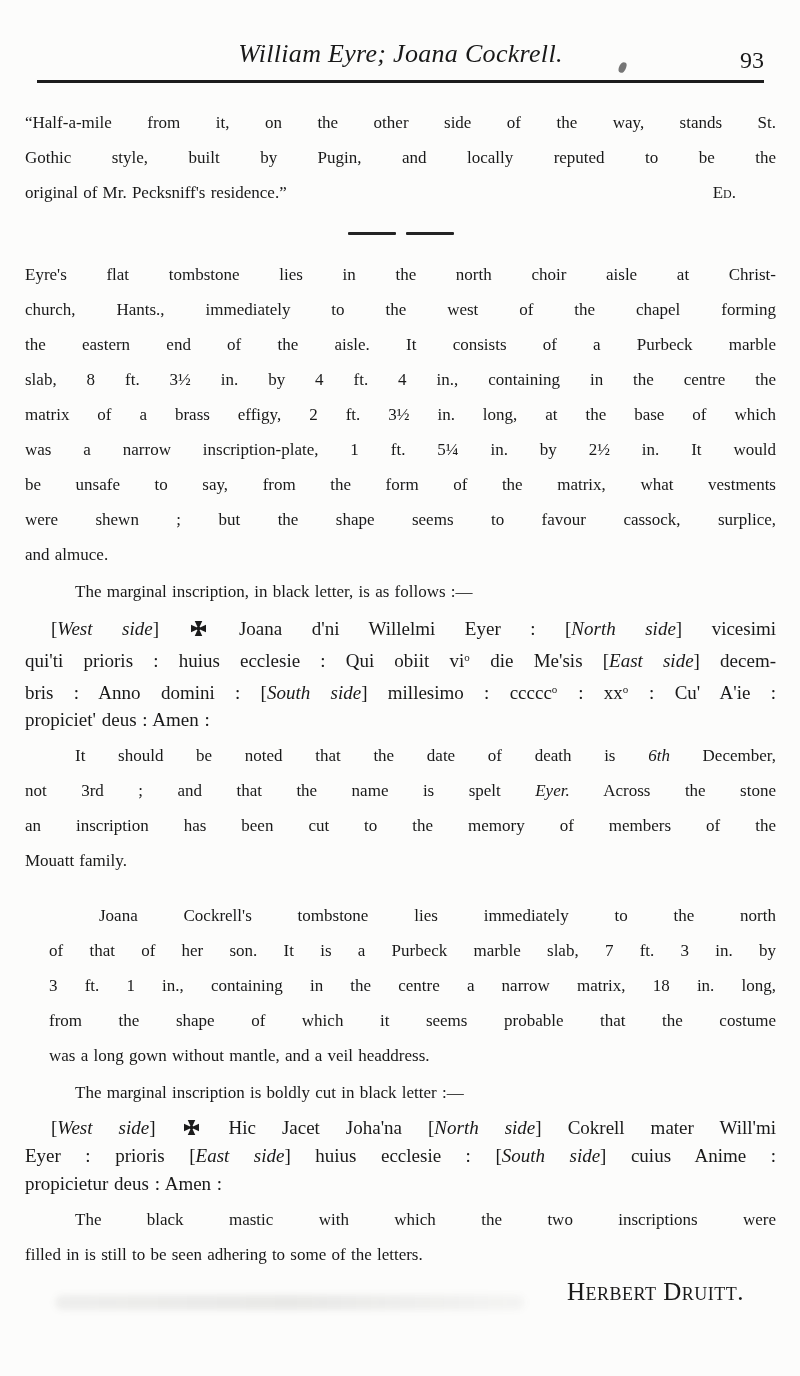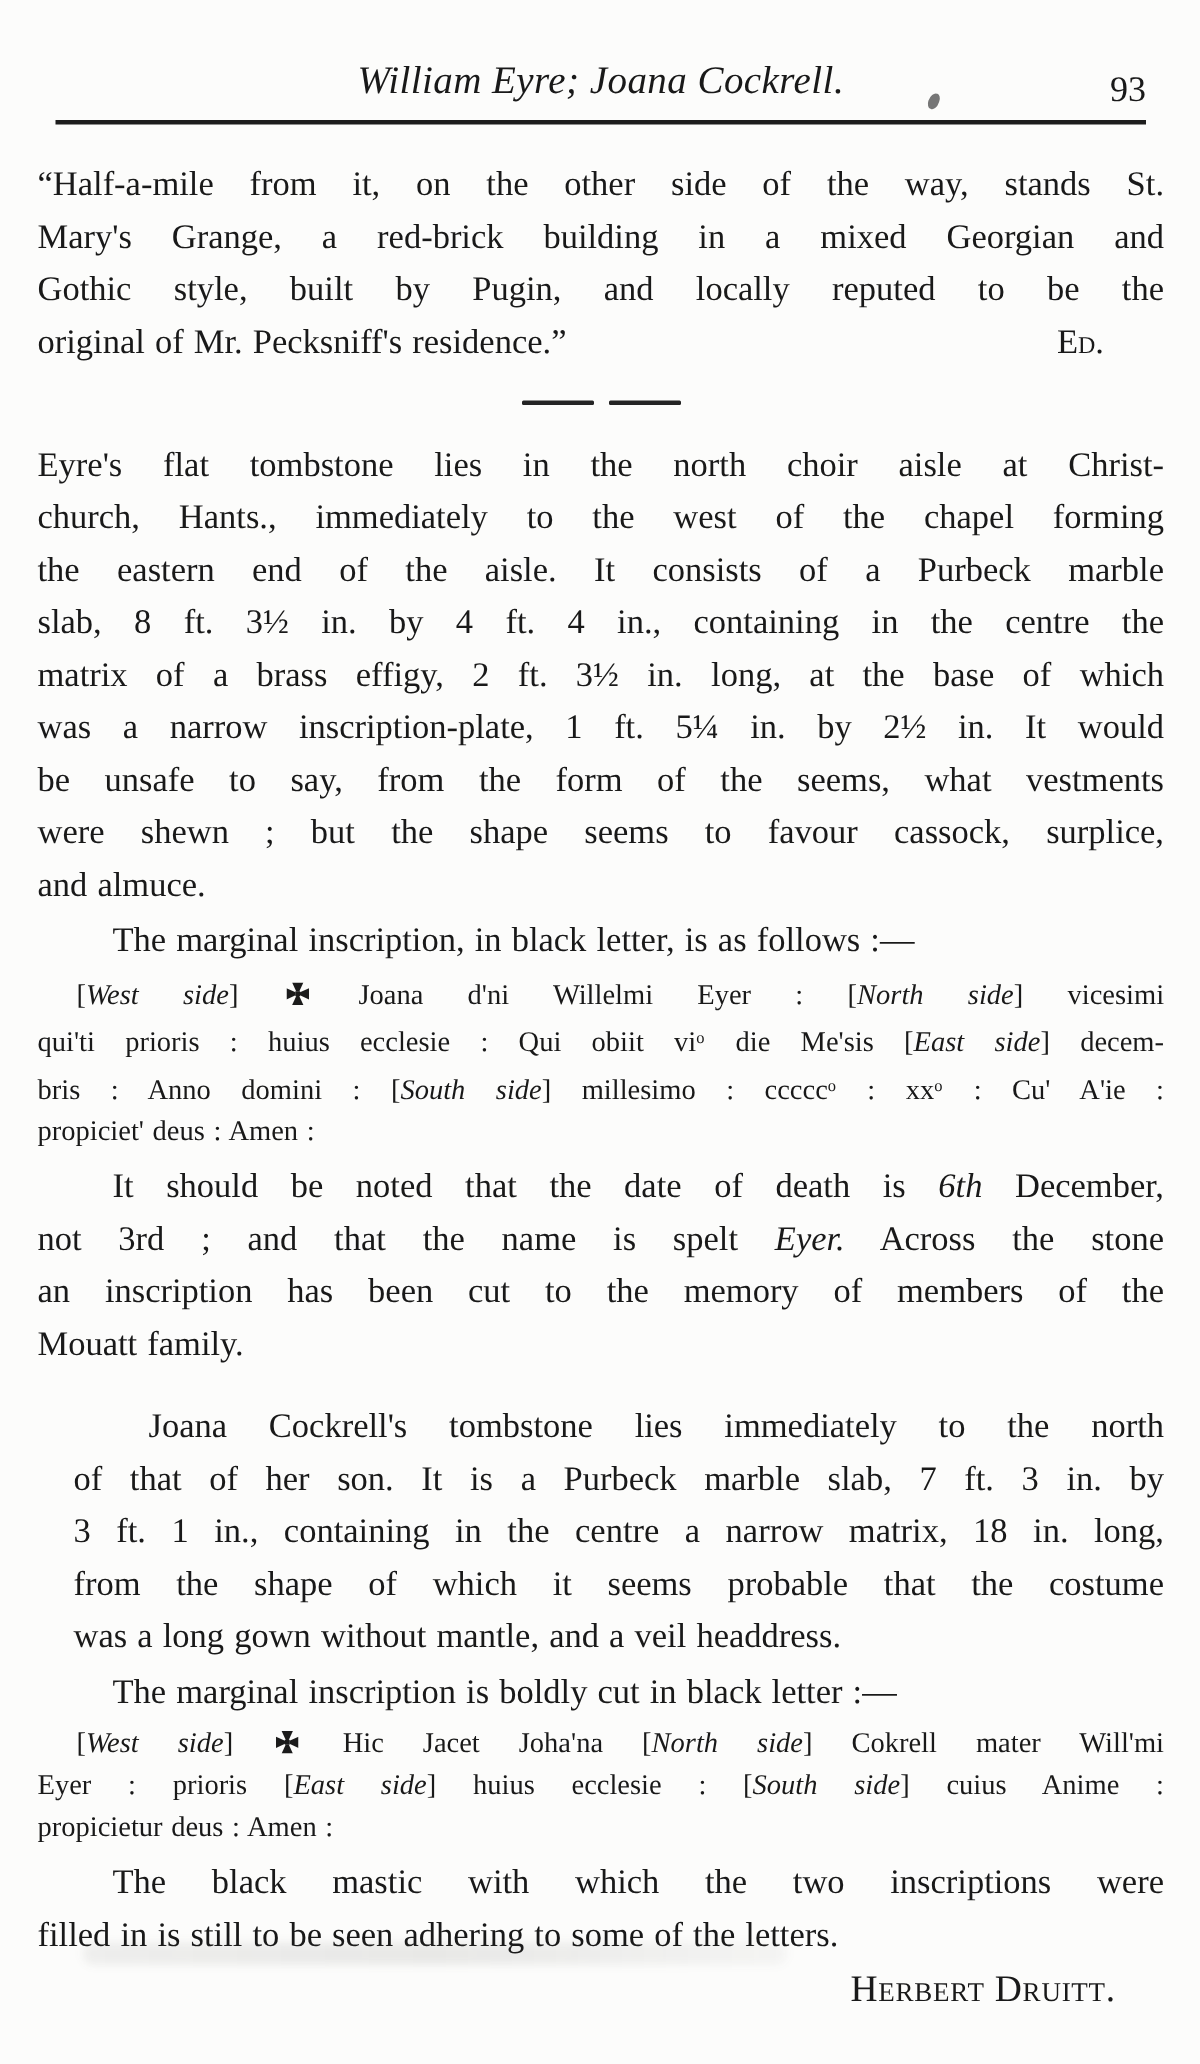--- a/index.html
+++ b/index.html
@@ -25,21 +25,21 @@
   .ink-speck{
     position:absolute;left:594px;top:30px;width:7px;height:11px;
     background:#4a4a4a;border-radius:60% 40% 55% 45%;transform:rotate(18deg);
     opacity:.75;
   }
   .rule{
     border:0;border-top:3px solid #1d1d1d;margin:2px 12px 0 12px;height:0;
   }
 
   
-  .para{font-size:23px;line-height:35px;}
+  .para{font-size:17px;line-height:35px;}
   .para.quote{margin-top:22px;}
   .para.body{margin-top:2px;}
   .para.body.first{margin-top:22px;}
   .para.body.gap{margin-top:20px;margin-left:24px;}
   .para.inscription{font-size:19px;line-height:28px;margin-top:6px;}
   .para.inscription.second{margin-top:4px;}
   .para.body.tight{margin-top:4px;}
 
   .line{text-align:justify;text-align-last:justify;word-spacing:1px;}
   .line.end{text-align-last:left;}
@@ -88,33 +88,32 @@
   <div class="header">
     <div class="header-title">William Eyre; Joana Cockrell.</div>
     <div class="ink-speck"></div>
     <div class="page-number">93</div>
   </div>
   <hr class="rule">
 
   <div id="content">
       <div class="para quote">
         <div class="line"><span>“Half-a-mile from it, on the other side of the way, stands St.</span></div>
-        <div class="line"><span>Mary's Grange, a red-brick building in a mixed Georgian and</span></div>
         <div class="line"><span>Gothic style, built by Pugin, and locally reputed to be the</span></div>
         <div class="line end"><span class="editor-attribution">Ed.</span><span>original of Mr. Pecksniff's residence.”</span></div>
       </div>
       <div class="divider"><span class="dash"></span><span class="dash"></span></div>
       <div class="para body first">
         <div class="line"><span>Eyre's flat tombstone lies in the north choir aisle at Christ-</span></div>
         <div class="line"><span>church, Hants., immediately to the west of the chapel forming</span></div>
         <div class="line"><span>the eastern end of the aisle.  It consists of a Purbeck marble</span></div>
         <div class="line"><span>slab, 8 ft. 3½ in. by 4 ft. 4 in., containing in the centre the</span></div>
         <div class="line"><span>matrix of a brass effigy, 2 ft. 3½ in. long, at the base of which</span></div>
         <div class="line"><span>was a narrow inscription-plate, 1 ft. 5¼ in. by 2½ in.  It would</span></div>
-        <div class="line"><span>be unsafe to say, from the form of the seems, what vestments</span></div>
+        <div class="line"><span>be unsafe to say, from the form of the matrix, what vestments</span></div>
         <div class="line"><span>were shewn ; but the shape seems to favour cassock, surplice,</span></div>
         <div class="line end"><span>and almuce.</span></div>
       </div>
       <div class="para body">
         <div class="line indent end"><span>The marginal inscription, in black letter, is as follows :—</span></div>
       </div>
       <div class="para inscription">
         <div class="line indent"><span>[</span><span class="italic-text">West side</span><span>] </span><span class="cross-wrap"><svg viewBox="0 0 24 24" aria-hidden="true">
               <path fill="#1b1b1b" d="M6 0 H18 L13.6 9.6 H10.4 Z"></path>
               <path fill="#1b1b1b" d="M6 24 H18 L13.6 14.4 H10.4 Z"></path>

